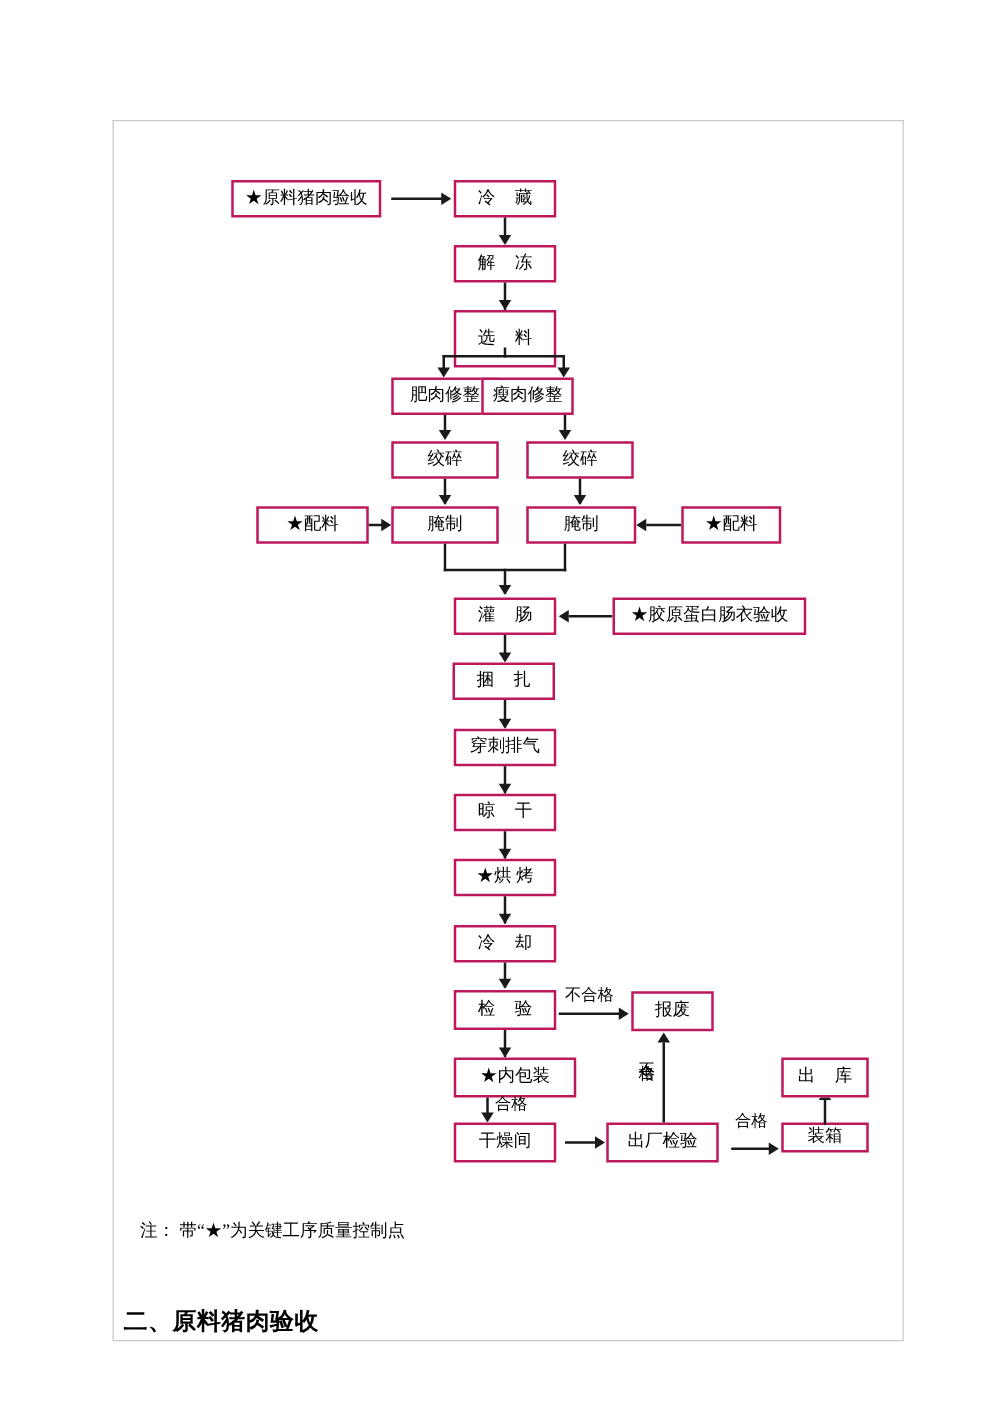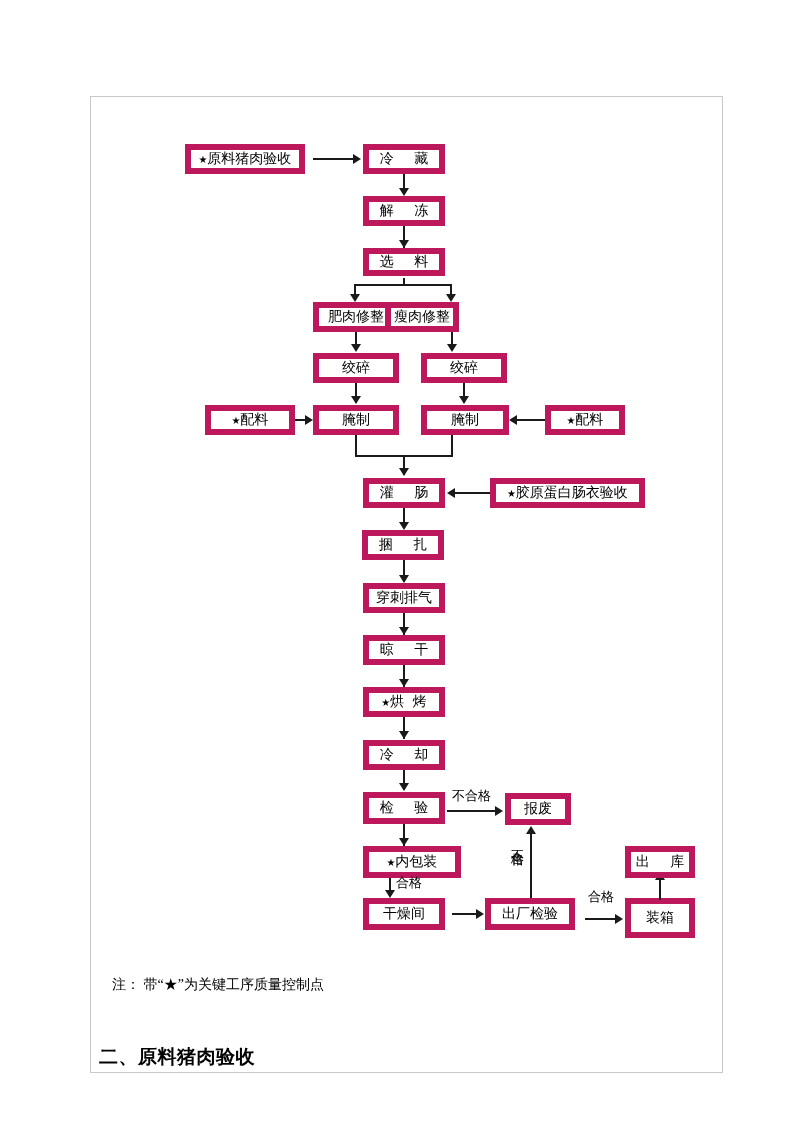--- a/index.html
+++ b/index.html
@@ -49,30 +49,30 @@
     letter-spacing: 0.5px;
     white-space: nowrap;
     color: #000;
   }
   #heading-1 { left: 99px; top: 106px; }
   #heading-2 { left: 99px; top: 1044px; }
 
   
   .node {
     position: absolute;
-    border: 6px solid #be185d;
+    border: 2px solid #be185d;
     box-sizing: border-box;
     background: #ffffff;
     display: flex;
     align-items: center;
     justify-content: center;
     font-size: 14px;
     line-height: 1;
     white-space: nowrap;
-    font-family: Liberation Mono, monospace;
+    font-family: Liberation Serif, serif;
     color: #000;
     text-align: center;
   }
   .node.sp { letter-spacing: 6px; text-indent: 6px; }
 
   
   .vline, .hline {
     position: absolute;
     background: #1a1a1a;
   }
@@ -143,21 +143,21 @@
   <div class="hline" style="left:313px; top:158px; width:42px;"></div>
   <div class="arrow right" style="left:353px; top:154px;"></div>
   <div class="node sp" style="left:363px; top:144px; width:82px; height:30px;">冷 藏</div>
 
   <div class="vline" style="left:403px; top:174px; height:20px;"></div>
   <div class="arrow down" style="left:399px; top:188px;"></div>
   <div class="node sp" style="left:363px; top:196px; width:82px; height:30px;">解 冻</div>
 
   <div class="vline" style="left:403px; top:226px; height:22px;"></div>
   <div class="arrow down" style="left:399px; top:240px;"></div>
-  <div class="node sp" style="left:363px; top:248px; width:82px; height:28px;">选 料</div>
+  <div class="node sp" style="left:363px; top:248px; width:82px; height:46px;">选 料</div>
 
   <div class="vline" style="left:403px; top:278px; height:8px;"></div>
   <div class="hline" style="left:354px; top:284px; width:98px;"></div>
   <div class="vline" style="left:354px; top:284px; height:14px;"></div>
   <div class="arrow down" style="left:350px; top:294px;"></div>
   <div class="vline" style="left:450px; top:284px; height:14px;"></div>
   <div class="arrow down" style="left:446px; top:294px;"></div>
 
   <div class="node" style="left:313px; top:302px; width:86px; height:30px;">肥肉修整</div>
   <div class="node" style="left:385px; top:302px; width:74px; height:30px;">瘦肉修整</div>
@@ -238,21 +238,21 @@
   <div class="arrow right" style="left:476px; top:909px;"></div>
   <div class="node" style="left:485px; top:898px; width:90px; height:32px;">出厂检验</div>
 
   <div class="vline" style="left:530px; top:834px; height:64px;"></div>
   <div class="arrow up" style="left:526px; top:826px;"></div>
   <div class="edge-label vertical" style="left:511px; top:840px;">不合格</div>
 
   <div class="edge-label" style="left:588px; top:890px;">合格</div>
   <div class="hline" style="left:585px; top:918px; width:33px;"></div>
   <div class="arrow right" style="left:615px; top:914px;"></div>
-  <div class="node" style="left:625px; top:898px; width:70px; height:40px;">装箱</div>
+  <div class="node" style="left:625px; top:898px; width:70px; height:24px;">装箱</div>
 
   <div class="vline" style="left:659px; top:878px; height:22px;"></div>
   <div class="arrow up" style="left:655px; top:872px;"></div>
   <div class="node sp" style="left:625px; top:846px; width:70px; height:32px;">出 库</div>
 
   <div class="note">注： 带“★”为关键工序质量控制点</div>
 
   <div class="heading" id="heading-2">二、原料猪肉验收</div>
 
 </div>

